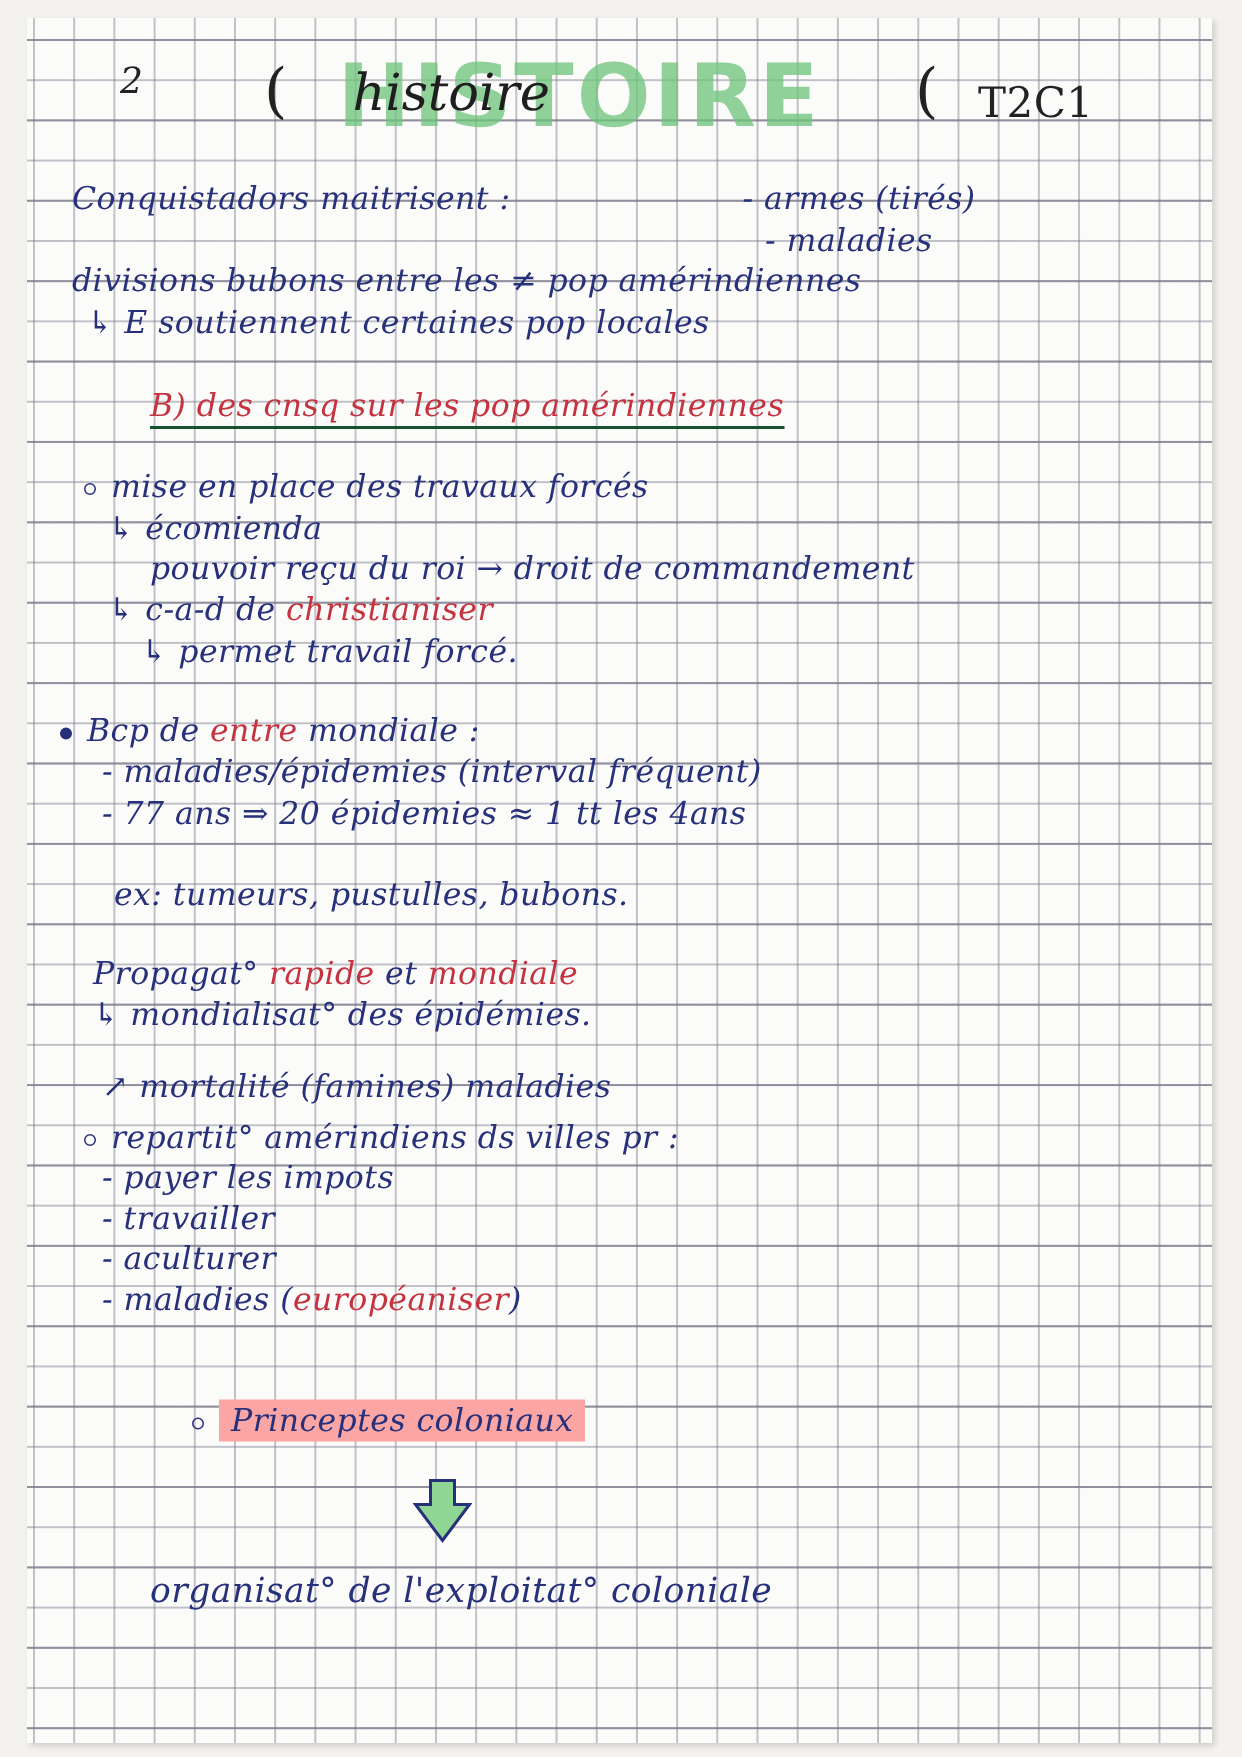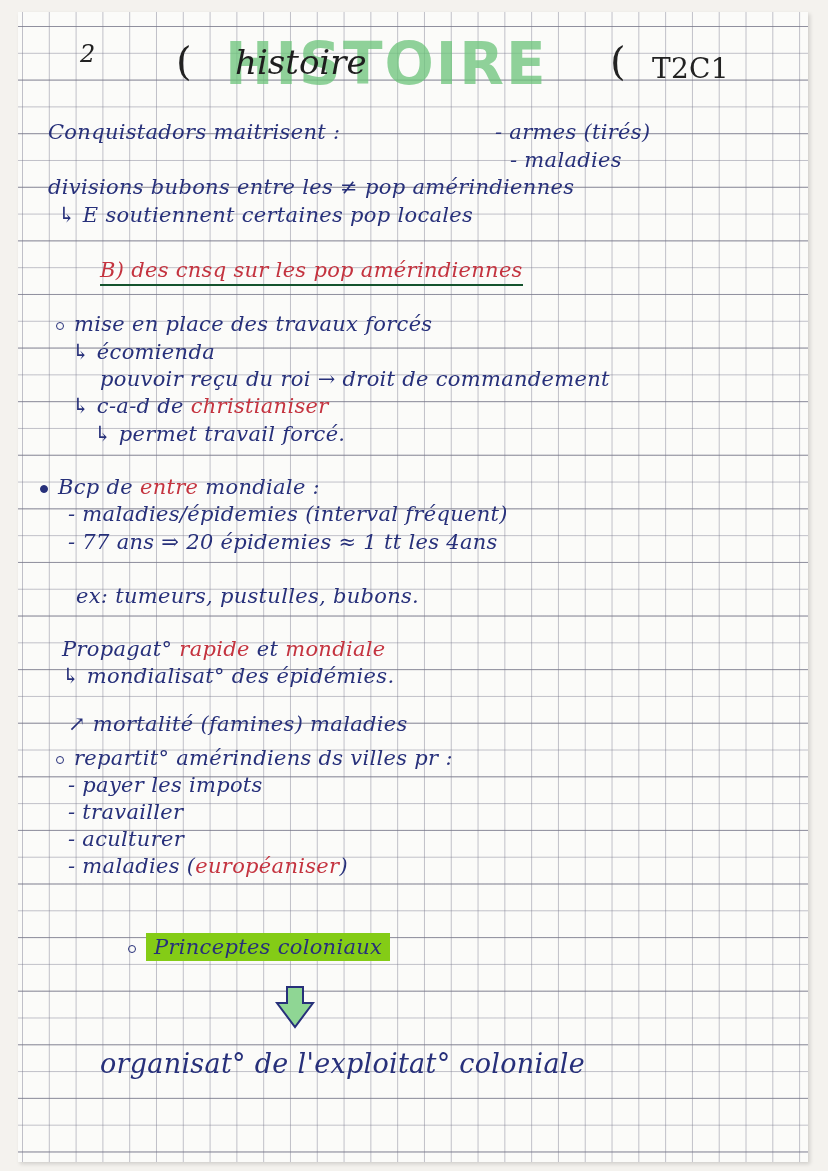--- a/index.html
+++ b/index.html
@@ -28,21 +28,21 @@
   .title-bg {
     position:absolute; left:10px; top:0; font-family:"DejaVu Sans", sans-serif; font-weight:bold;
     font-size:58px; color:#6cc47a; opacity:0.75; letter-spacing:2px;
   }
   .title-hand {
     position:absolute; left:20px; top:12px; font-style:italic; font-size:34px; color:#1e1e1e;
     font-family:"DejaVu Serif", serif;
   }
   .paren { position:absolute; font-size:40px; color:#222; font-family:"DejaVu Serif", serif; }
   .underline { border-bottom:2px solid #14532d; padding-bottom:2px; }
-  .highlight { background:#84cc16; padding:2px 8px;text-align:right; }
+  .highlight { background:#fca5a5; padding:2px 8px;text-align:right; }
   .arrow { position:absolute; left:275px; top:985px; width:40px; height:44px; }
   .bullet { display:inline-block; width:6px; height:6px; border:1.5px solid #27307a; border-radius:50%; margin-right:10px; vertical-align:middle; }
   .bullet.filled { background:#27307a; }
 </style>
 </head>
 <body>
 
 <div class="paper"></div>
 
 <div class="line black" style="left:80px;top:40px;font-size:24px;">2</div>
@@ -95,13 +95,13 @@
 <div class="line" style="left:68px;top:854px;">
   <span>- maladies (</span><span class="red">européaniser</span><span>)</span>
 </div>
 
 <div class="line" style="left:128px;top:935px;">
   <span class="bullet"></span><span class="highlight">Princeptes coloniaux</span>
 </div>
 <svg class="arrow" viewBox="0 0 40 44">
   <polygon points="12,2 28,2 28,18 38,18 20,42 2,18 12,18" fill="#8fd694" stroke="#27307a" stroke-width="2"></polygon>
 </svg>
-<div class="line" style="left:100px;top:1048px;font-size:27px;">organisat° de l'exploitat° coloniale</div>
+<div class="line" style="left:100px;top:1048px;font-size:23px;">organisat° de l'exploitat° coloniale</div>
 
 </body></html>

